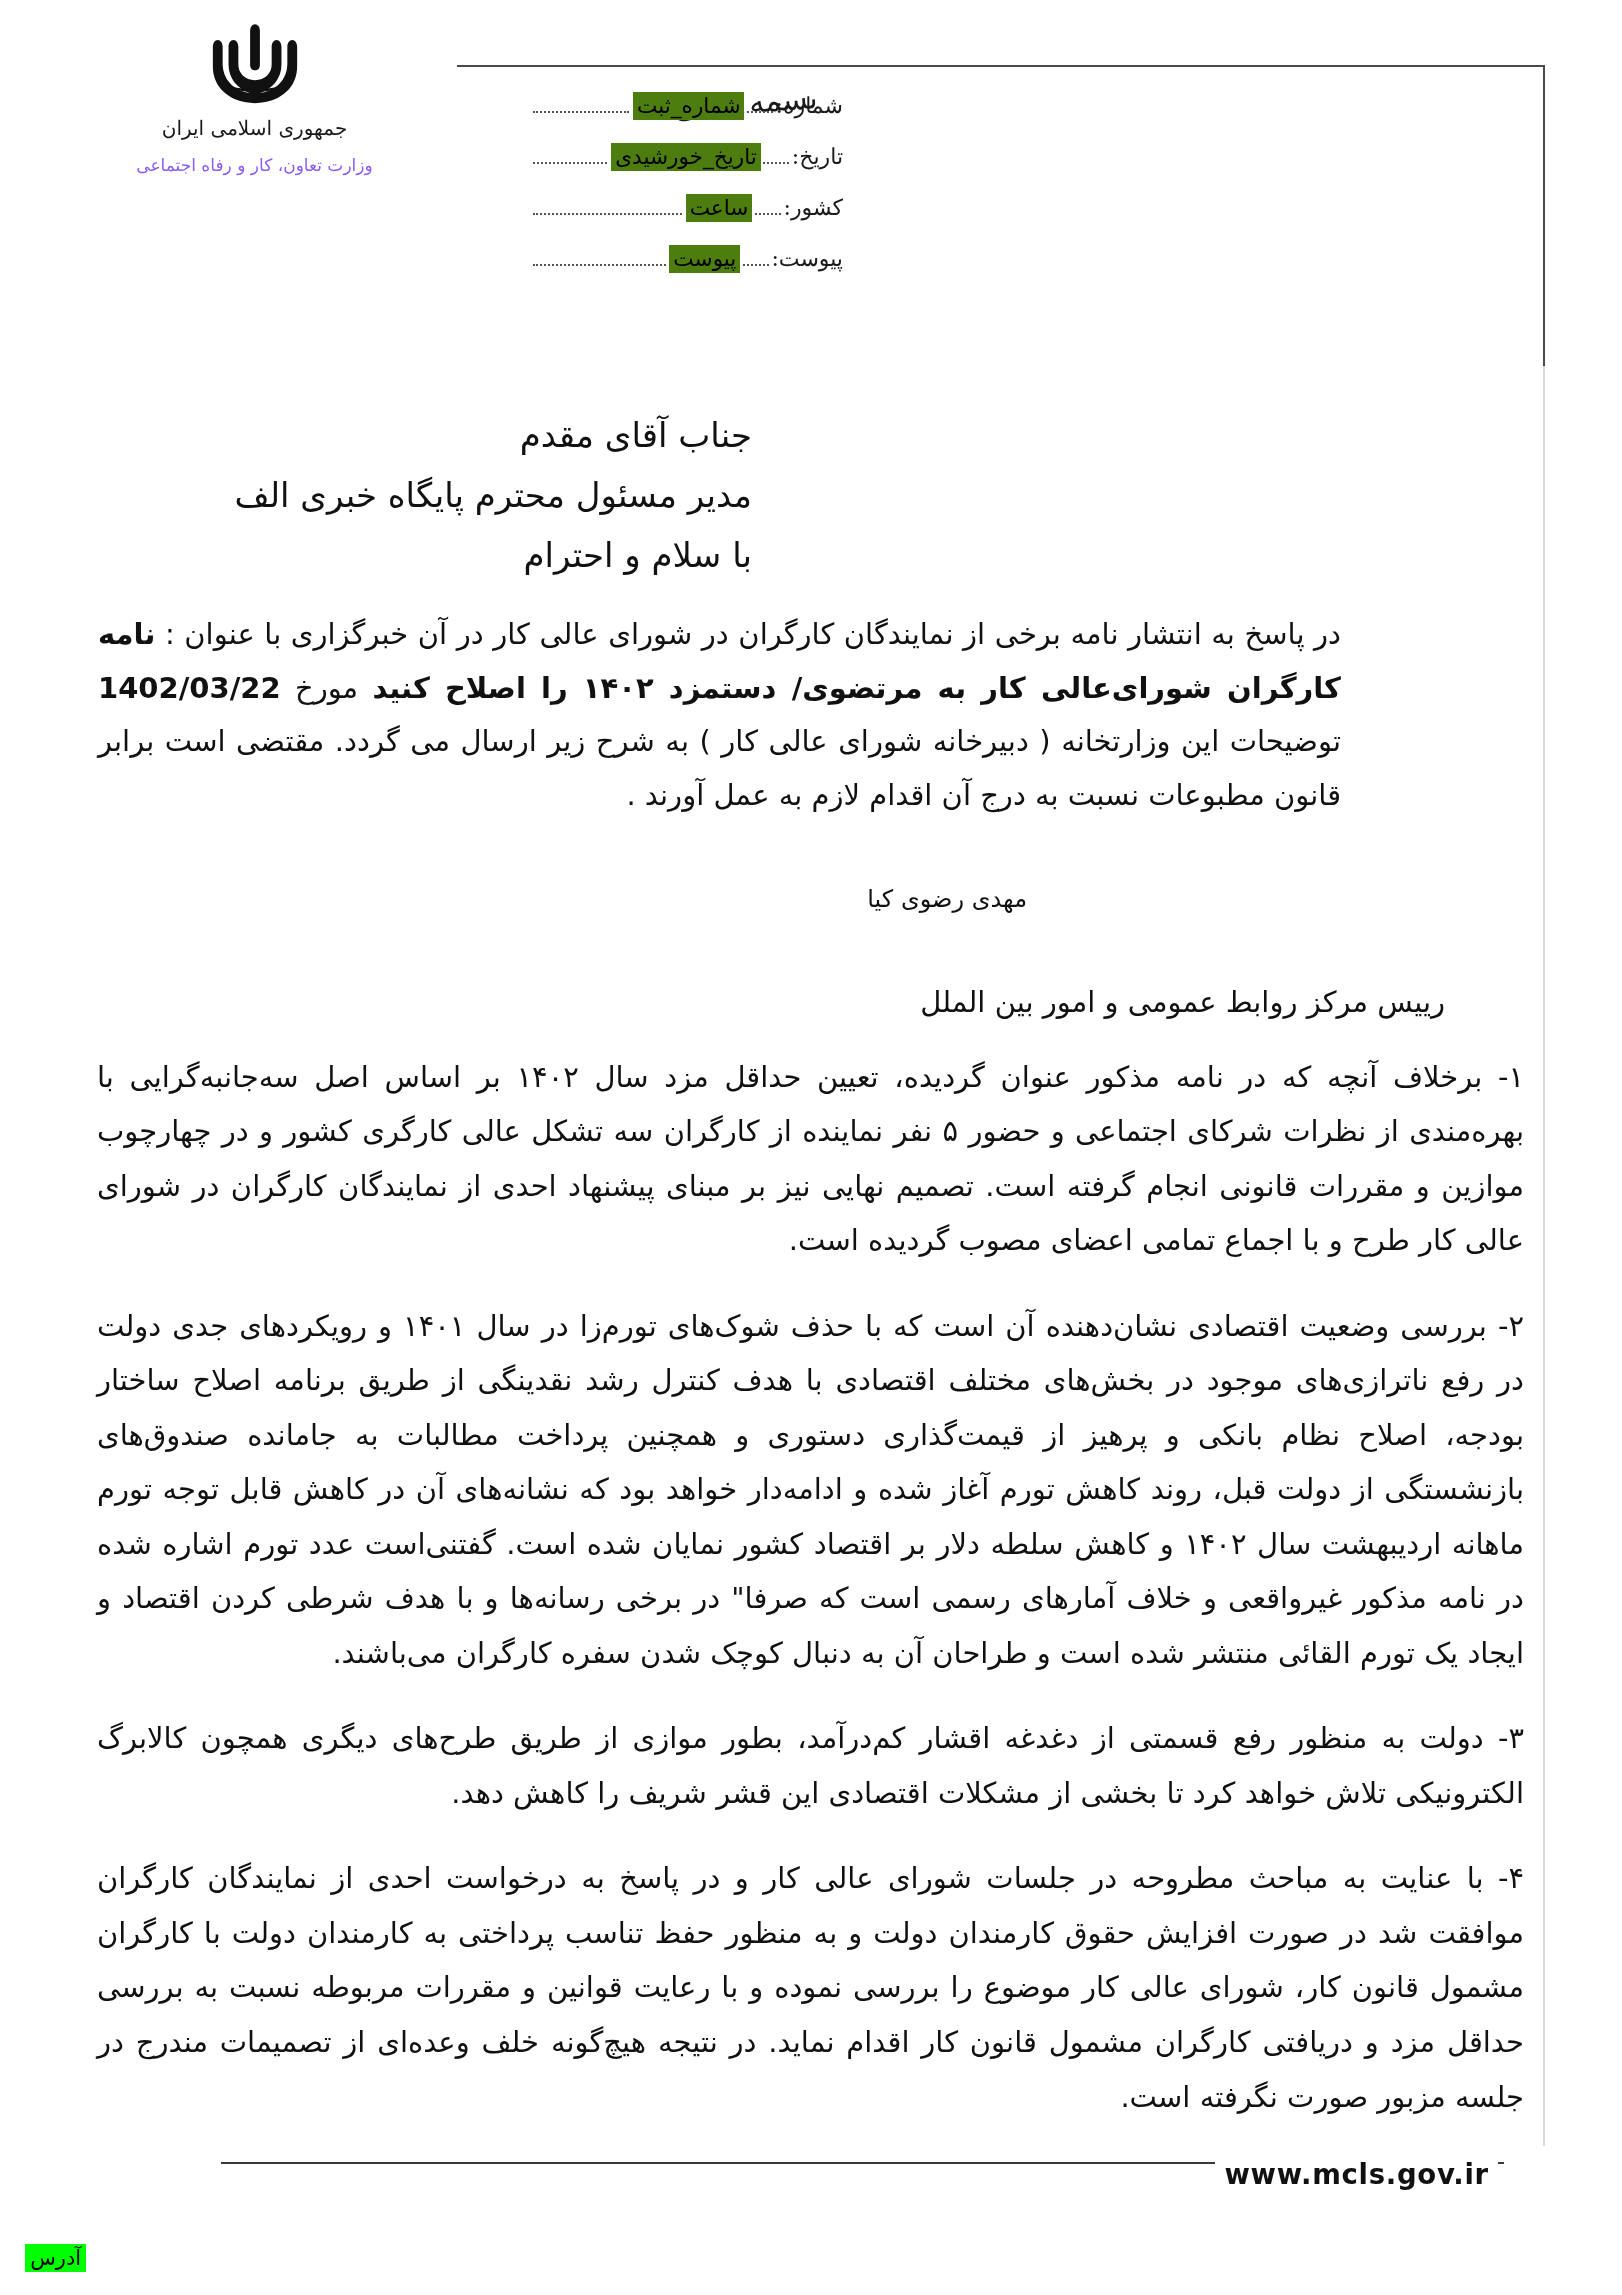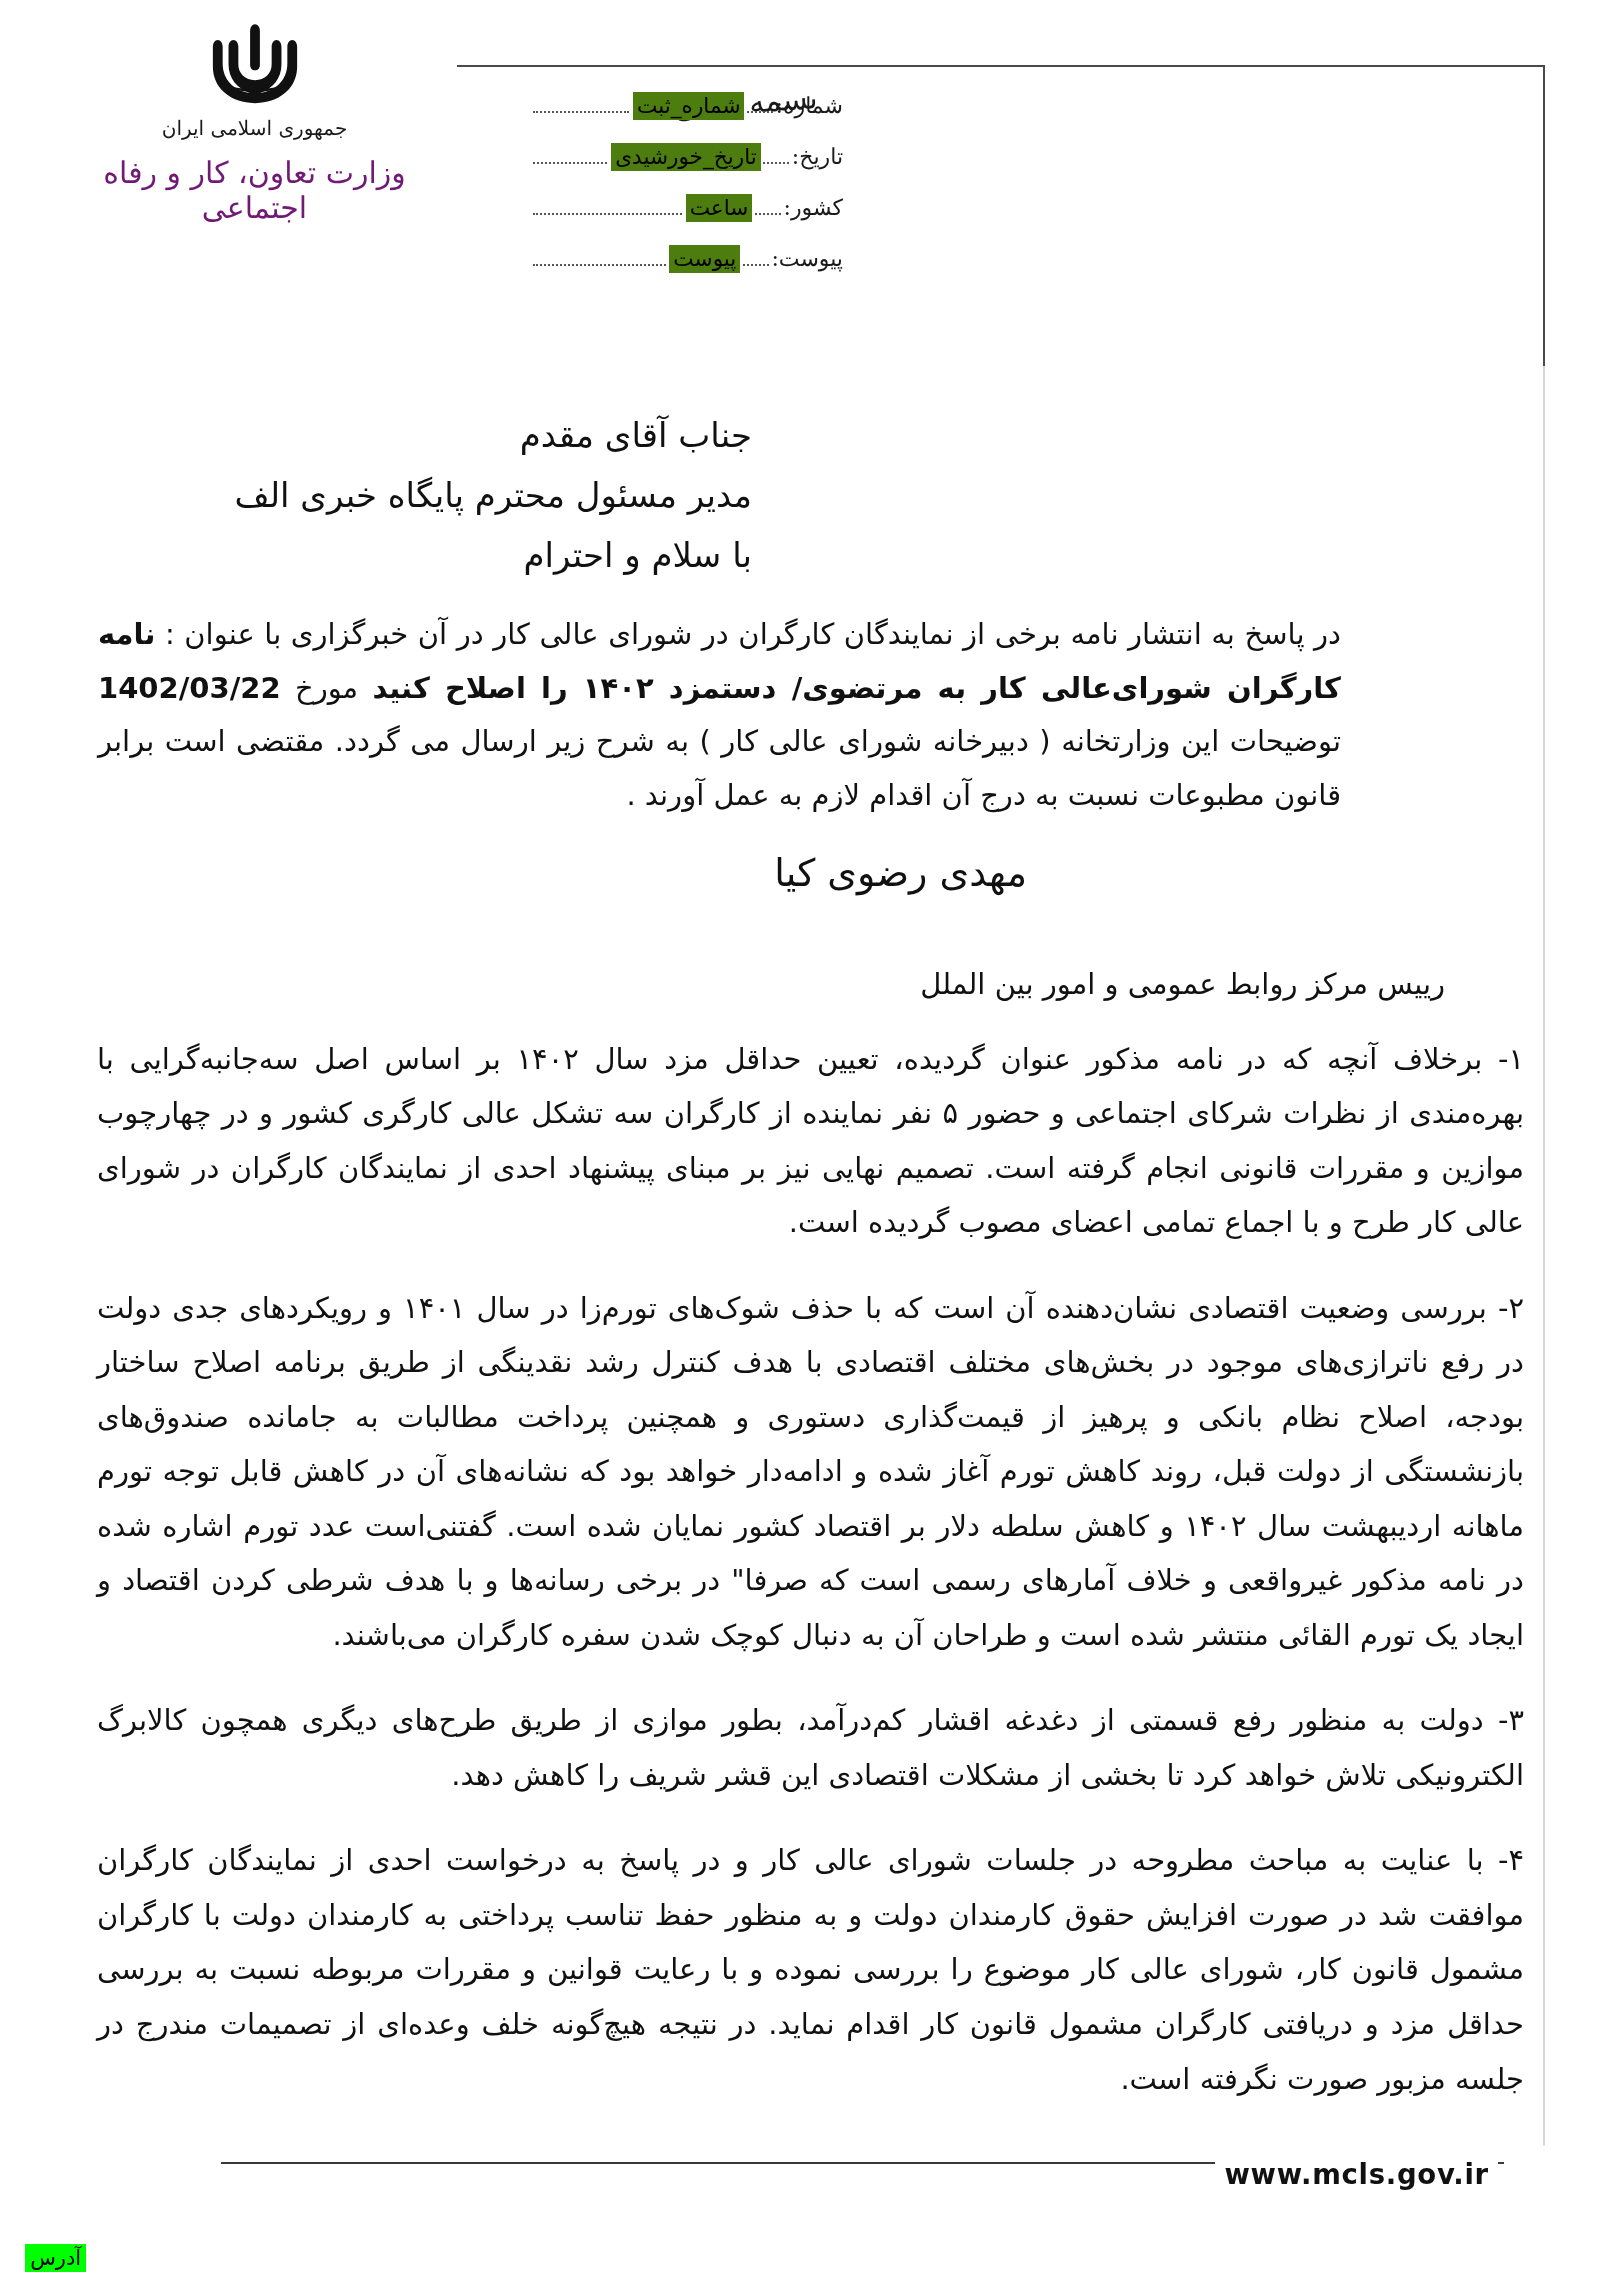--- a/index.html
+++ b/index.html
@@ -42,22 +42,22 @@
     display: block;
   }
   .org-line1 {
     font-size: 20px;
     color: #1a1a1a;
     letter-spacing: 0.7px;
     margin-bottom: 14.4px;
     font-family: "DejaVu Serif", "Liberation Serif", serif;
   }
   .org-line2 {
-    font-size: 30px;
-    color: #701a75;
+    font-size: 17px;
+    color: #8b5cf6;
     letter-spacing: 0.7px;
     font-family: "DejaVu Serif", "Liberation Serif", serif;
   }
 
   .besmeh {
     position: absolute;
     top: 85px;
     right: 739px;
     width: 275px;
     text-align: center;
@@ -156,22 +156,22 @@
     text-align-last: right;
     margin: 0 0 0 16px;
     padding: 0 0 0 0;
     width: 1243px;
     margin-right: 183px;
   }
   .intro b { font-weight: bold; }
   .lat { font-family: "DejaVu Sans", "Liberation Sans", sans-serif; font-weight: bold;}
 
   .signer {
-    font-size: 38px;
-    margin-top: 28px;
+    font-size: 24px;
+    margin-top: 62px;
     padding-right: 497px;
   }
   .signer-role {
     font-size: 29px;
     margin-top: 72px;
     padding-right: 79px;
   }
 
   .para {
     font-size: 29px;

